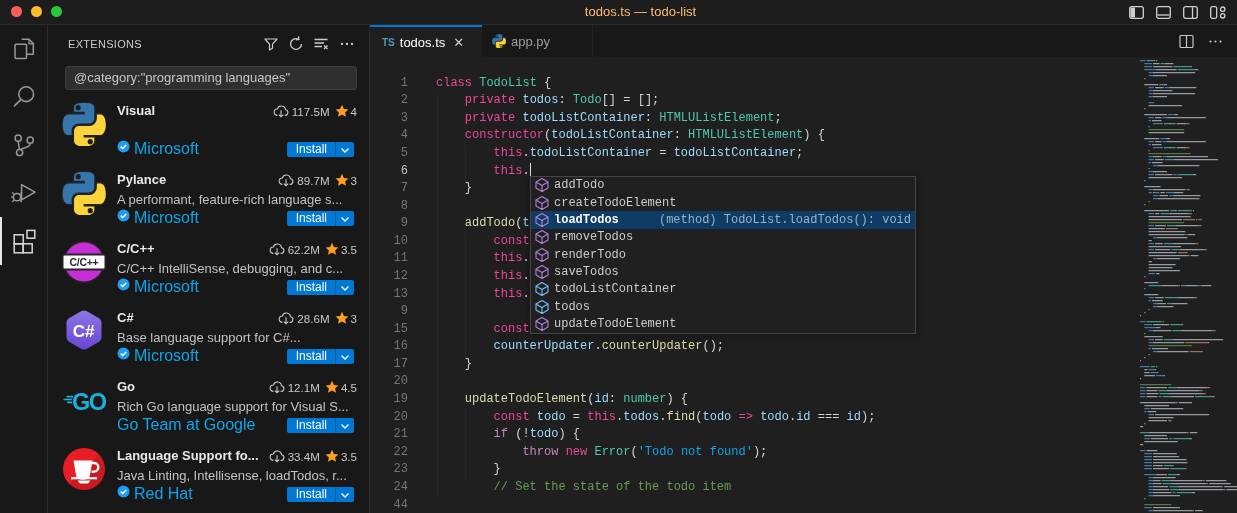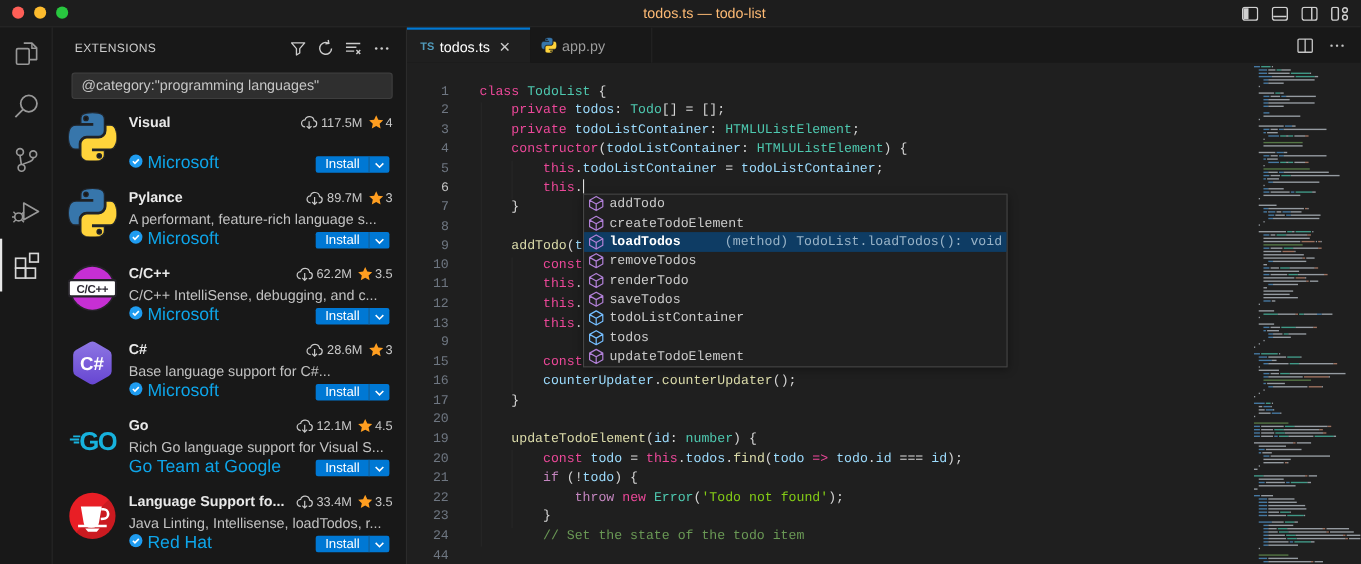--- a/index.html
+++ b/index.html
@@ -43,21 +43,21 @@
 #codepane { position:absolute; left:0; top:32px; width:770px; height:456px; font-family:"Liberation Mono", monospace; font-size:12px; }
 .cl { position:absolute; left:0; height:18px; line-height:18px; white-space:pre; }
 .num { position:absolute; left:0; width:38px; text-align:right; color:#6e7681; }
 .src { position:absolute; left:66px; }
 .b { color:#ec4899; }
 .t { color:#4ec9b0; }
 .v { color:#9cdcfe; }
 .y { color:#dcdcaa; }
 .p { color:#c586c0; }
 .w { color:#d4d4d4; }
-.s { color:#84cc16; }
+.s { color:#0ea5e9; }
 .c { color:#6a9955; }
 .guide { position:absolute; width:1px; background:#272727; }
 #cursor { position:absolute; background:#e0e0e0; width:1.5px; }
 
 #suggest { position:absolute; left:160px; top:150.5px; width:386px; height:158px; background:#202020; border:1px solid #454545; font-family:"Liberation Mono", monospace; font-size:12px; box-shadow:0 2px 8px rgba(0,0,0,0.4); }
 .sg-row { position:relative; height:17.35px; display:flex; align-items:center; color:#cccccc; white-space:pre; }
 .sg-row svg { margin-left:3px; margin-right:4px; flex:none; }
 .sg-sel { background:#0e3c64; color:#ffffff; }
 .sg-detail { position:absolute; right:4px; color:#99b3c7; }
 

